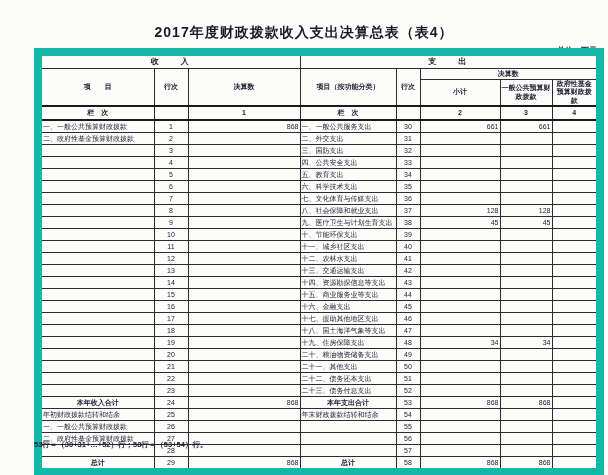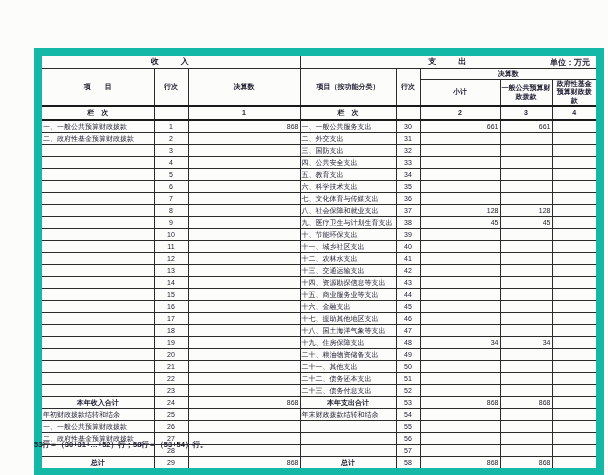--- a/index.html
+++ b/index.html
@@ -6,21 +6,21 @@
   body{background:#e8e8e8;}
   .page{
     position:relative;width:608px;height:475px;background:#fcfcfb;
     font-family:"Liberation Sans","DejaVu Sans",sans-serif;color:#1c1c30;overflow:hidden;
   }
   .title{
     position:absolute;top:24px;left:0;width:608px;text-align:center;
     font-size:14px;font-weight:bold;color:#1a1a28;letter-spacing:1px;
   }
   .unit{
-    position:absolute;top:45px;right:18px;font-size:8px;font-weight:bold;color:#1c1c30;margin-top:12px;
+    position:absolute;top:45px;right:11px;font-size:8px;font-weight:bold;color:#1c1c30;
   }
   table.main{
     position:absolute;left:34px;top:48px;width:562px;
     border-collapse:collapse;table-layout:fixed;
     border:8px solid #14b8a6;
   }
   table.main td{
     border:1px solid #2b2b2b;overflow:hidden;white-space:nowrap;
     font-size:7px;line-height:1.15;padding:0 1px;color:#1c1c30;
   }
@@ -39,20 +39,21 @@
     position:absolute;left:34px;top:440px;width:566px;
     font-size:7.5px;font-weight:bold;color:#1c1c30;
   }
   .notes div{margin-bottom:4px;white-space:nowrap;}
 </style>
 </head>
 <body>
 
 <div class="page">
 
+  <div class="title">2017年度财政拨款收入支出决算总表（表4）</div>
   <div class="unit">单位：万元</div>
 
   <table class="main">
     <colgroup>
       <col style="width:116px">
         <col style="width:34px">
         <col style="width:112px">
       <col style="width:96px">
         <col style="width:24px">
         <col style="width:80px">

